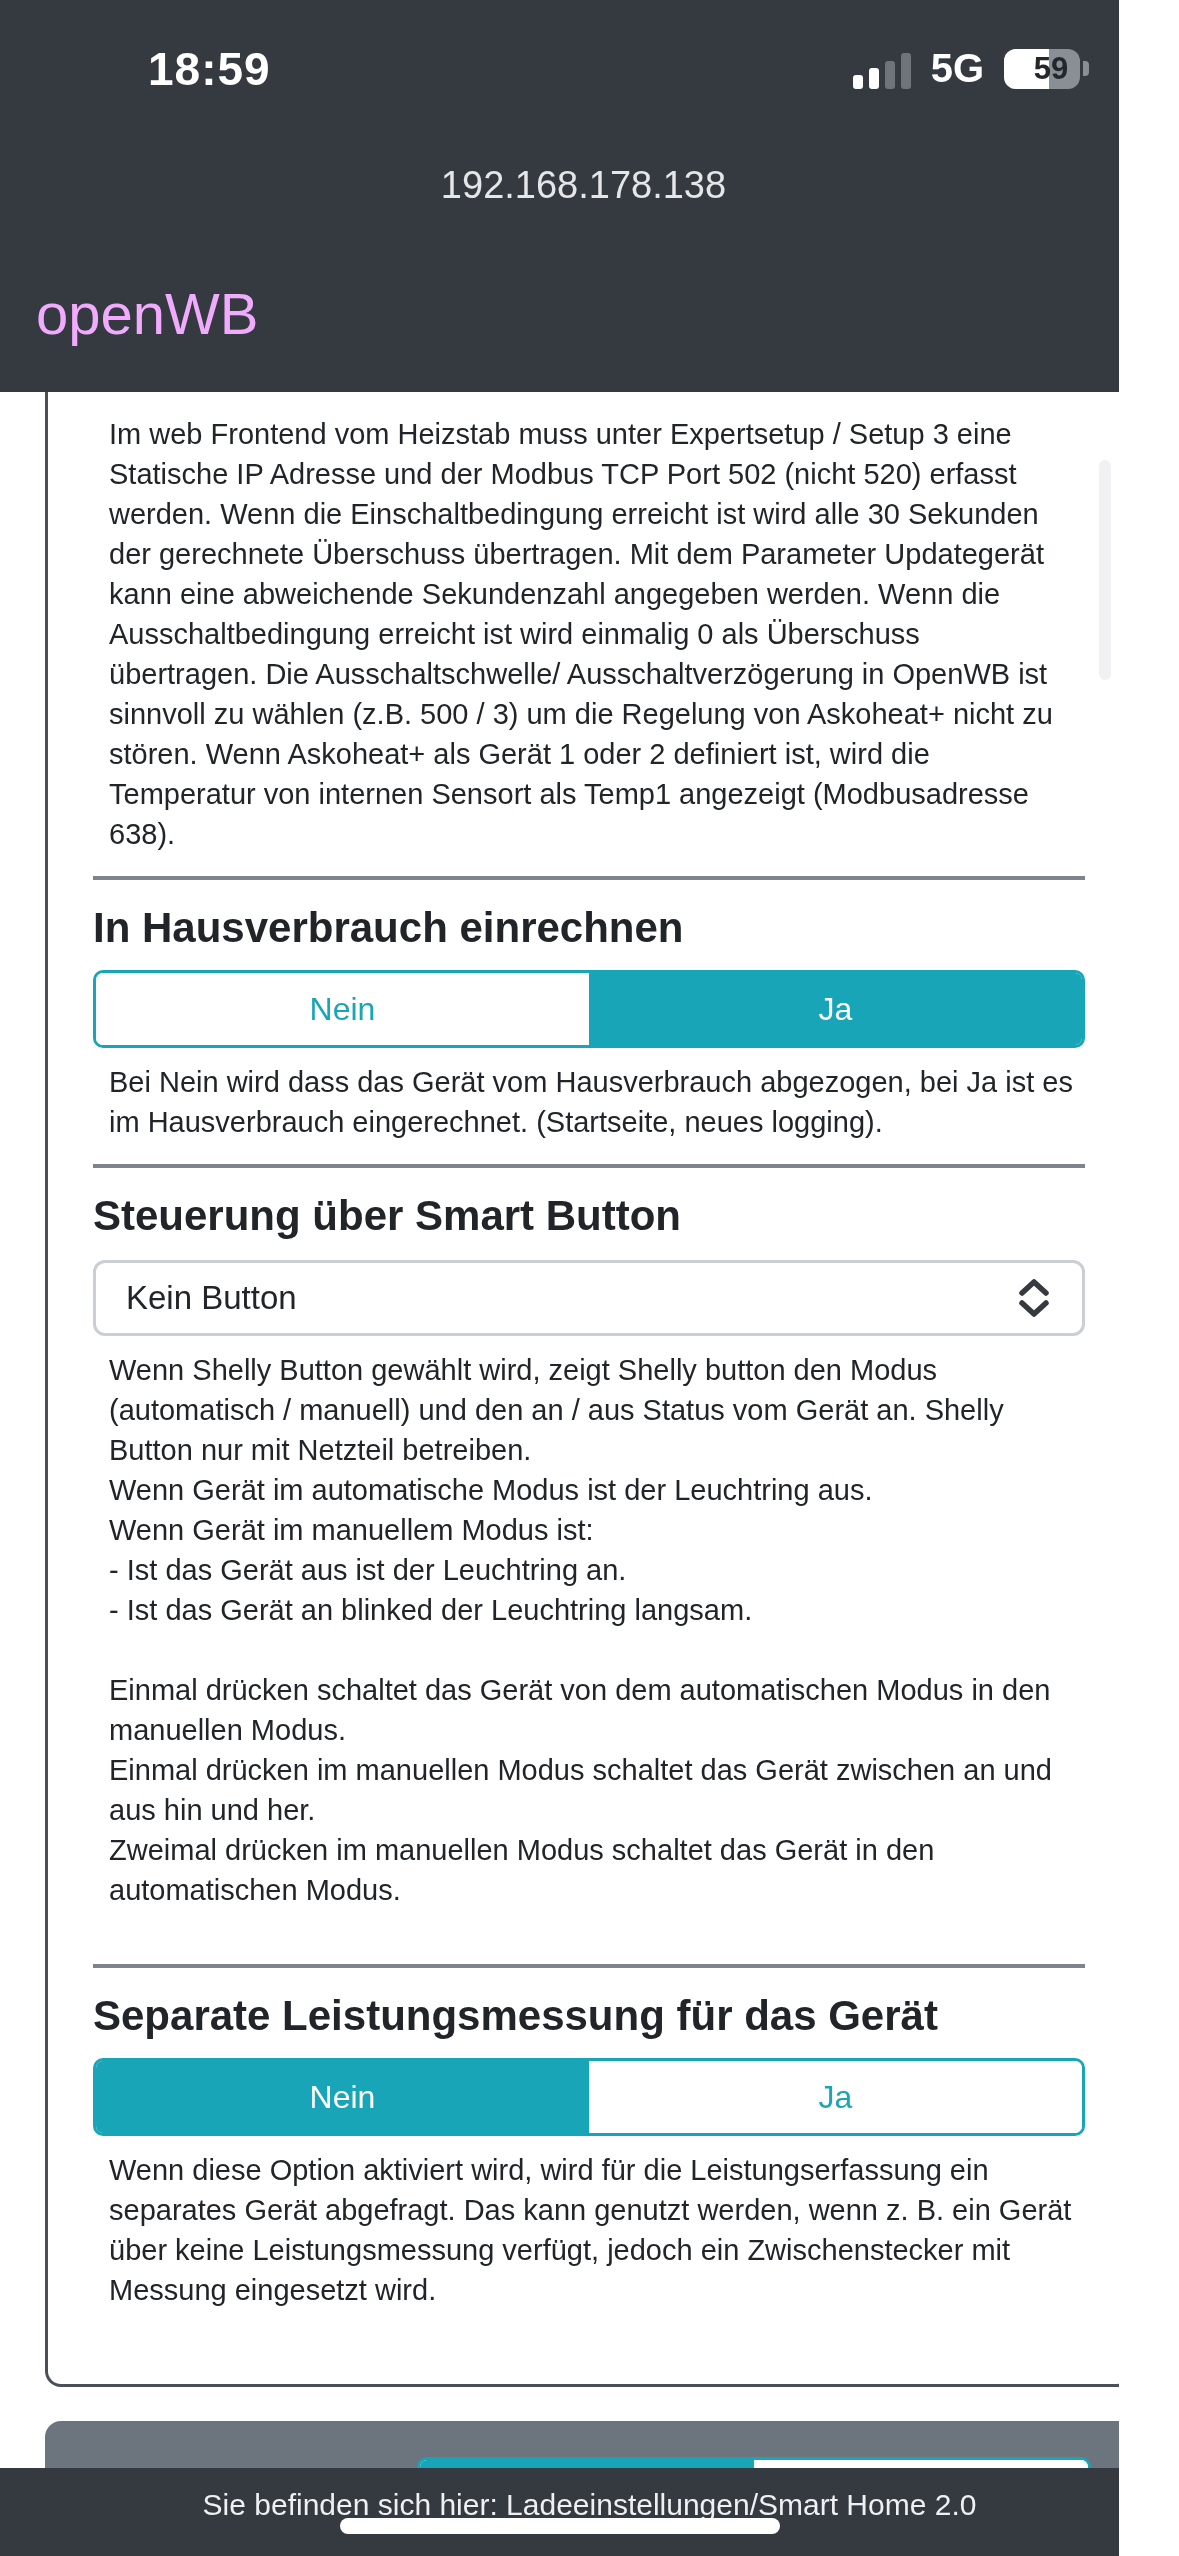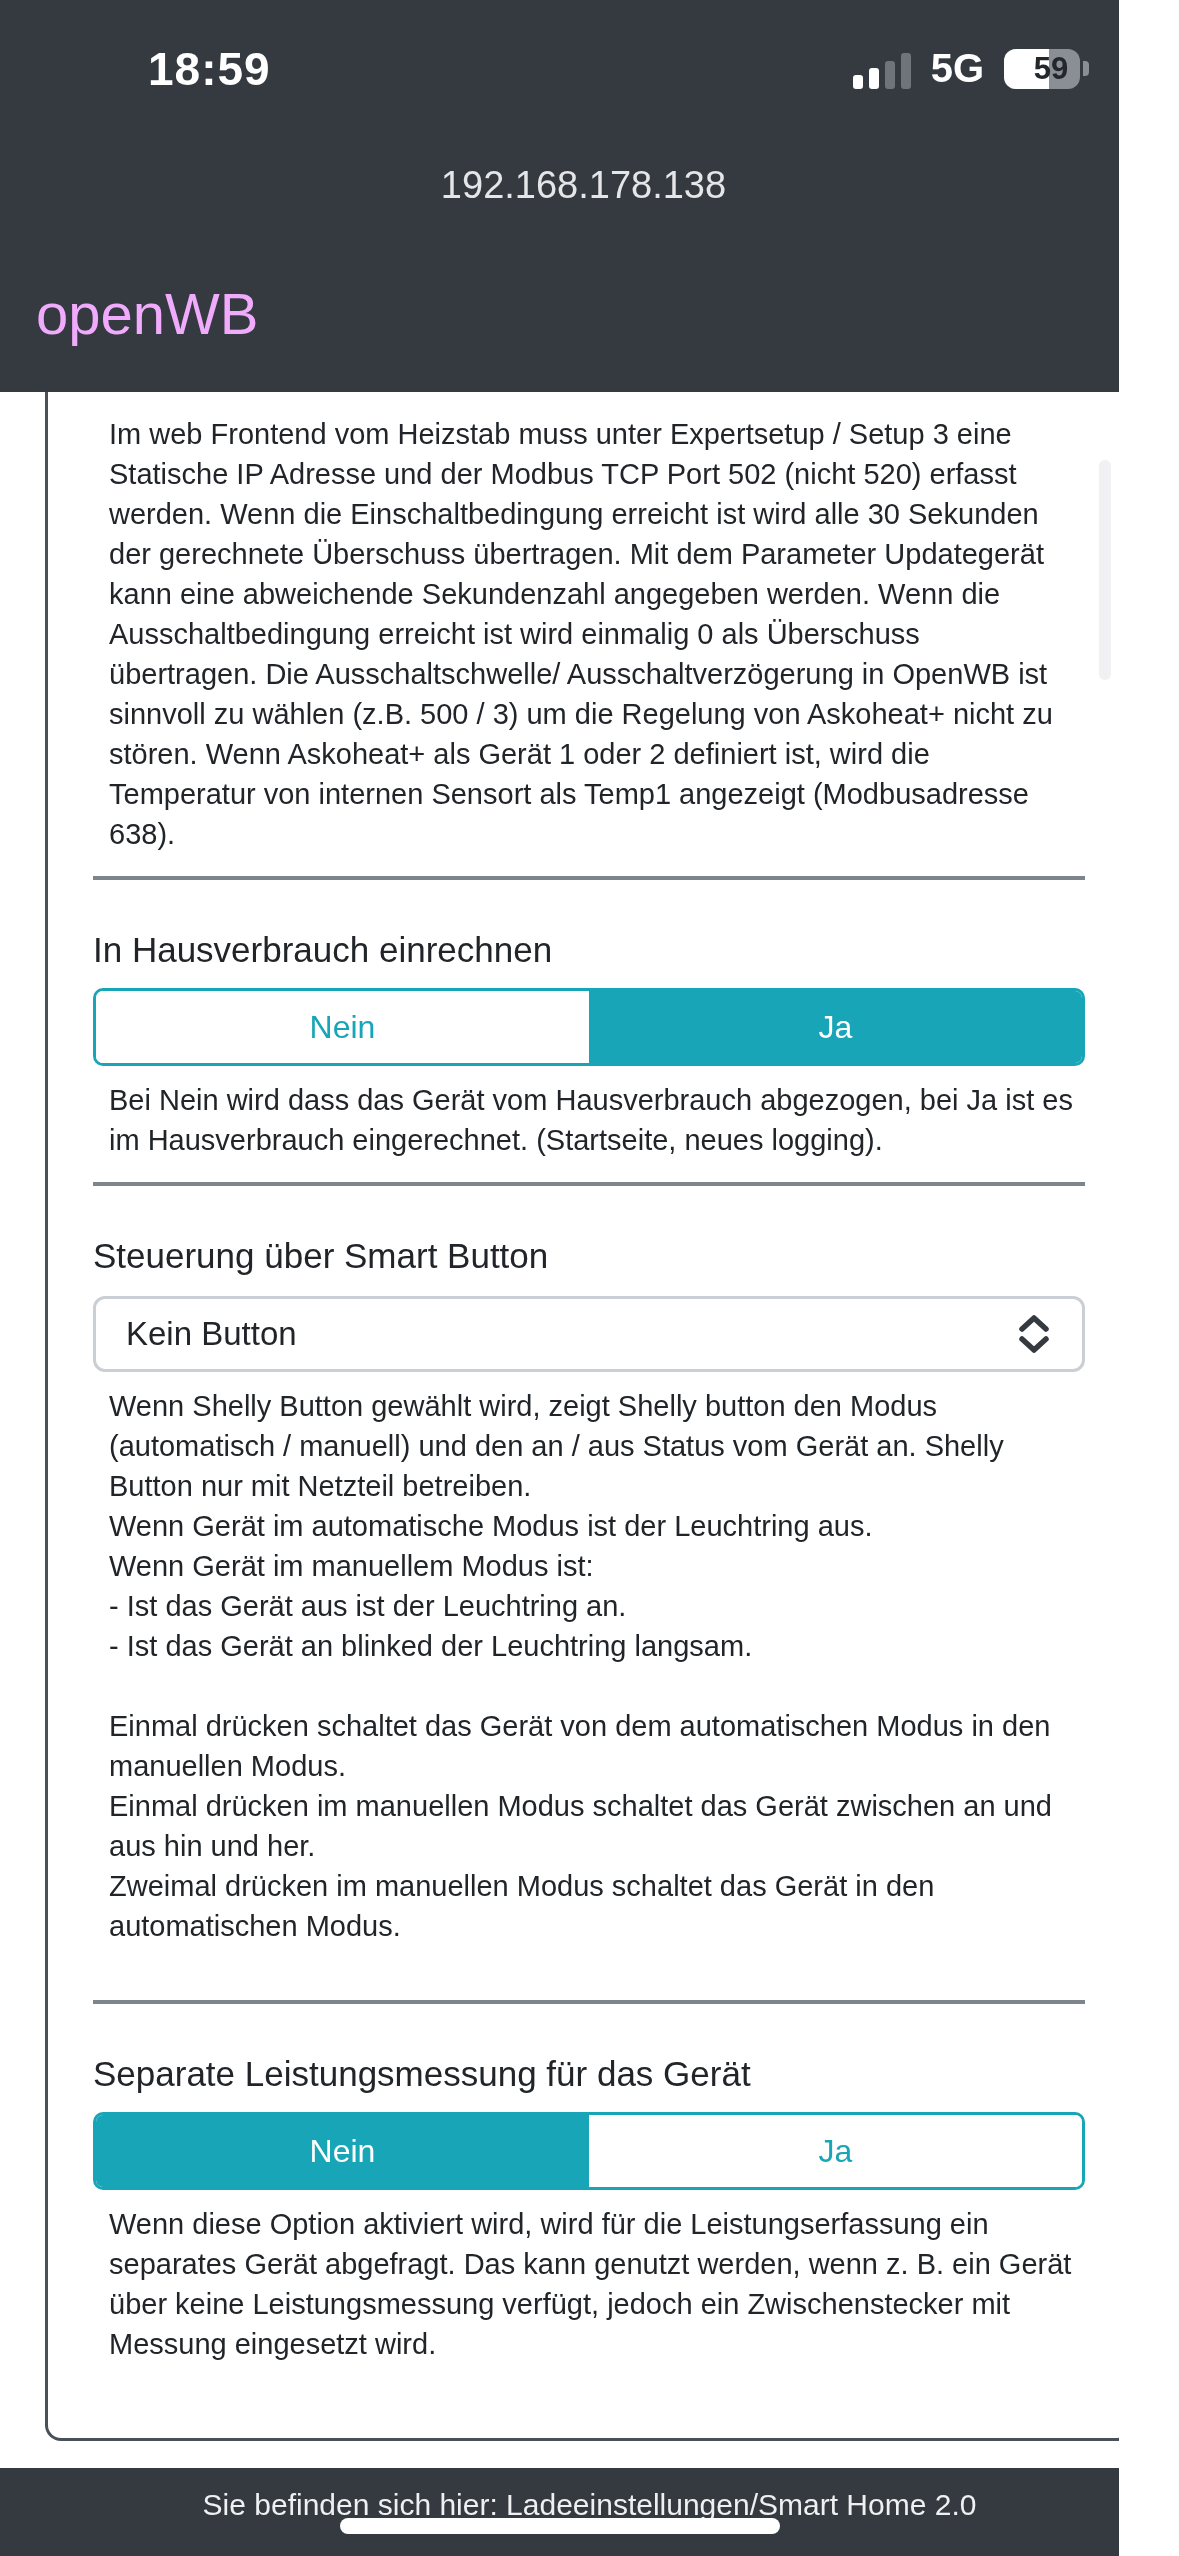--- a/index.html
+++ b/index.html
@@ -31,21 +31,21 @@
   .content{position:absolute;top:392px;left:0;width:1179px;}
   .main-card{
     position:relative;margin-left:45px;width:1088px;box-sizing:border-box;background:#fff;
     border:3px solid #495057;border-top:none;border-radius:0 0 16px 16px;
     padding:6px 45px 74px 45px;
   }
   .body-text{font-size:29px;line-height:40px;margin:16px;color:#212529;}
   .pre{white-space:pre-line;}
   .divider{border:none;height:4px;background:#7d848b;margin:22px 0 0 0;}
   .divider.mt-lg{margin-top:54px;}
-  .field-heading{font-size:35px;font-weight:400;margin:50px 0 0 0;color:#212529;}
+  .field-heading{font-size:42px;font-weight:700;margin:24px 0 0 0;color:#212529;}
   .toggle{display:flex;margin-top:18px;height:72px;border:3px solid #19a5b8;border-radius:10px;overflow:hidden;background:#fff;}
   .toggle-btn{flex:1;display:flex;align-items:center;justify-content:center;border:none;background:#fff;
     font-family:inherit;font-size:32px;color:#19a5b8;cursor:pointer;padding:8px;}
   .toggle-btn.sel{background:#19a5b8;color:#ffffff;}
   .help{margin:14px 0 0 16px;}
   .select{
     margin-top:20px;height:76px;box-sizing:border-box;border:3px solid #c9cfd5;border-radius:12px;
     display:flex;align-items:center;justify-content:space-between;padding:16px 30px;background:#fff;cursor:pointer;
   }
   .select-value{font-size:33px;color:#212529;}

